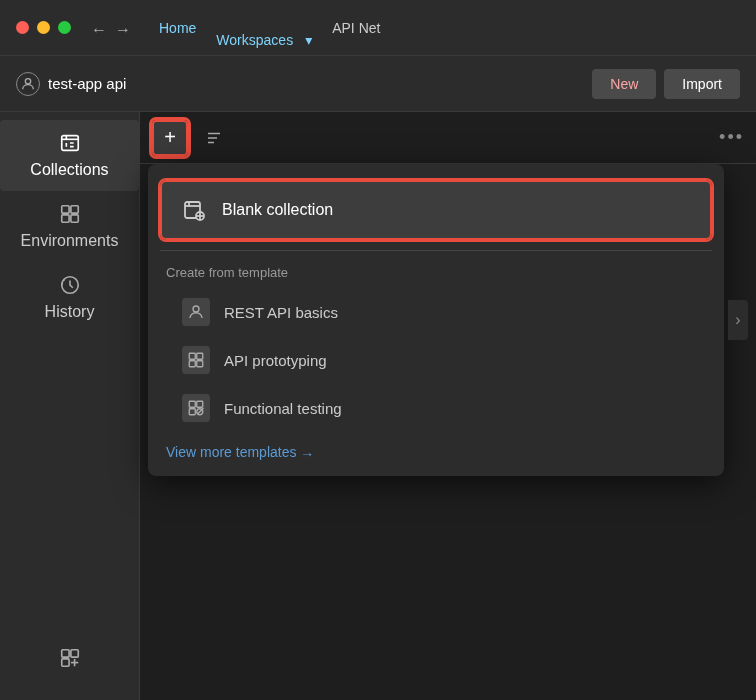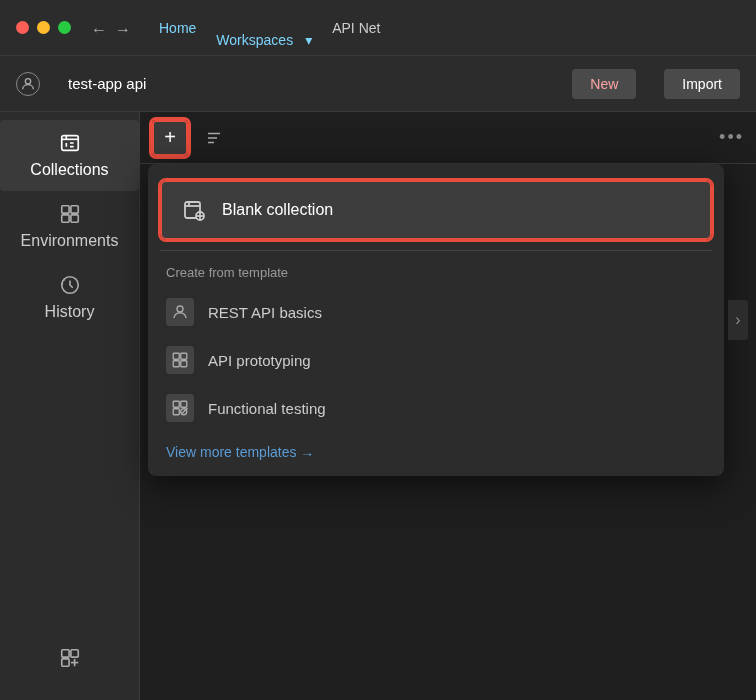--- a/index.html
+++ b/index.html
@@ -73,21 +73,21 @@
     }
 
     
     .headerbar {
       height: 56px;
       background: #2c2c2c;
       display: flex;
       align-items: center;
       padding: 0 16px;
       border-bottom: 1px solid #3a3a3a;
-      gap: 28px;
+      gap: 8px;
     }
     .user-icon {
       width: 24px;
       height: 24px;
       border-radius: 50%;
       border: 1px solid #888;
       display: flex;
       align-items: center;
       justify-content: center;
       font-size: 13px;
@@ -264,21 +264,21 @@
       font-size: 13px;
       color: #999;
       padding: 4px 18px 8px;
       font-weight: 500;
     }
 
     .template-item {
       display: flex;
       align-items: center;
       gap: 14px;
-      padding: 10px 18px;
+      padding: 10px 34px;
       cursor: pointer;
       color: #ccc;
     }
     .template-icon {
       width: 28px;
       height: 28px;
       background: #444;
       border-radius: 4px;
       display: flex;
       align-items: center;

